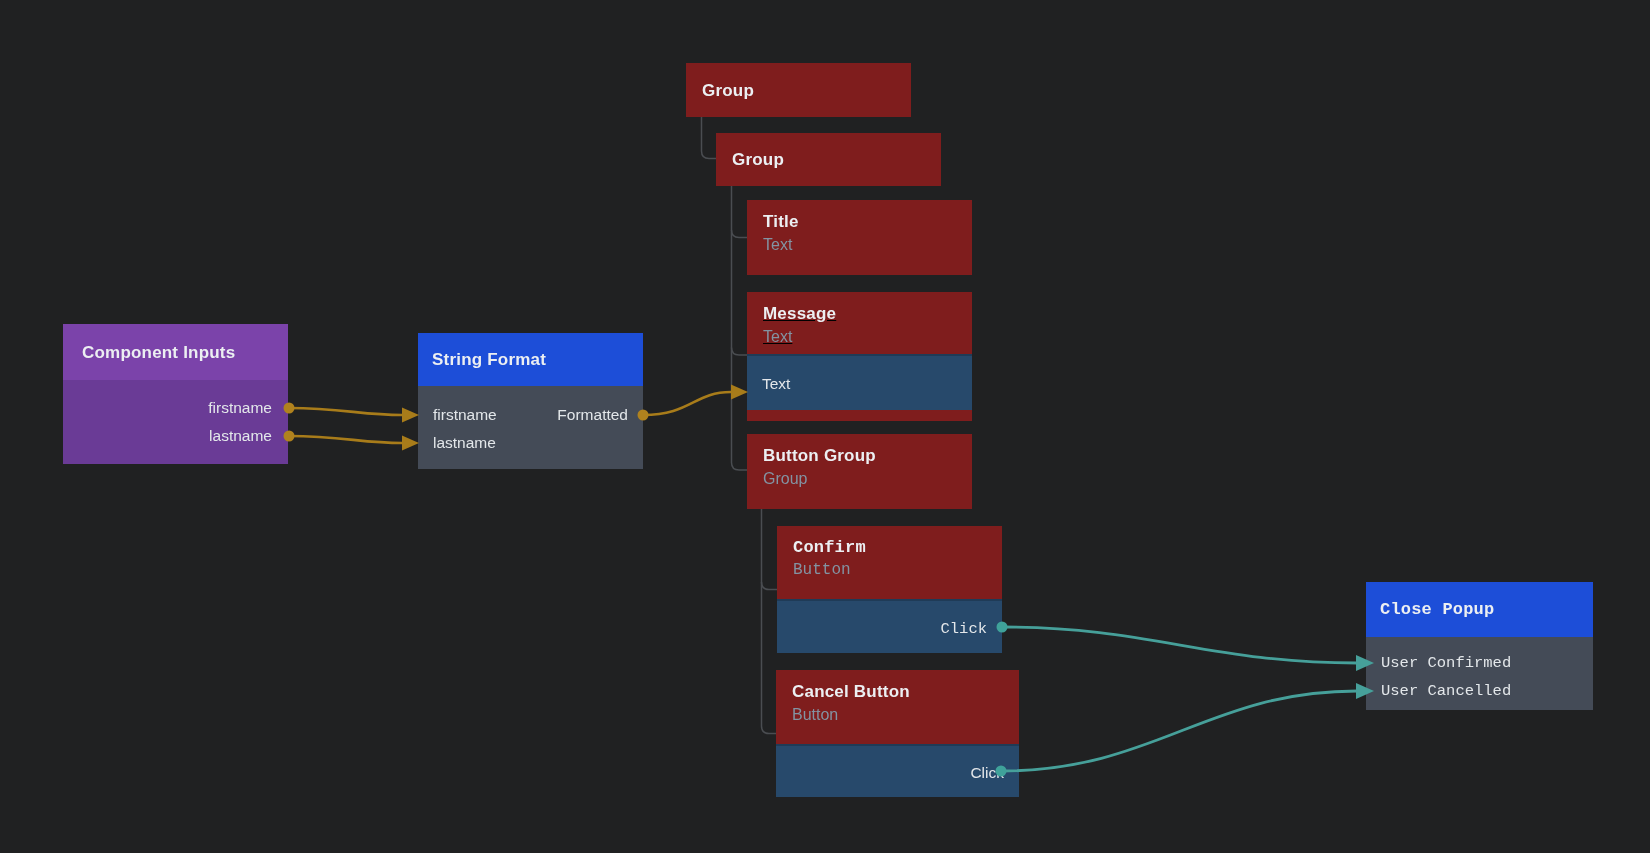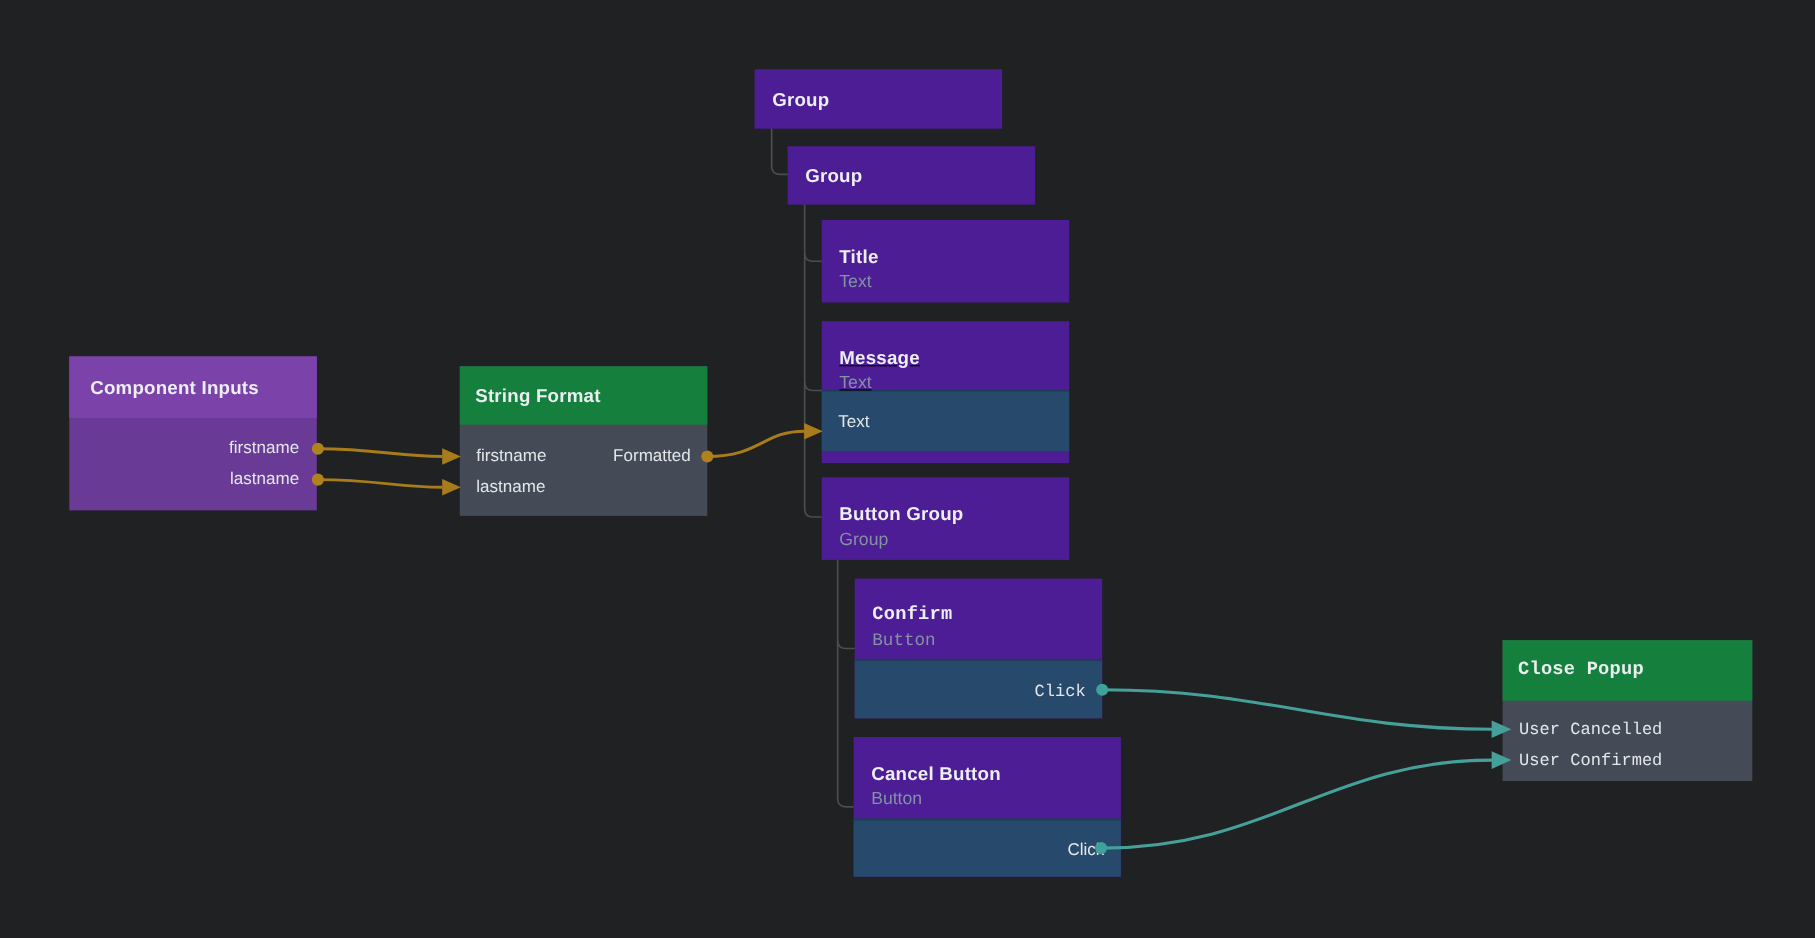--- a/index.html
+++ b/index.html
@@ -1,34 +1,34 @@
 <!DOCTYPE html>
 <html><head>
 <meta charset="utf-8">
 <style>
   html,body{margin:0;padding:0;background:#202122;width:1650px;height:853px;overflow:hidden;}
   body{font-family:"Liberation Sans","DejaVu Sans",sans-serif;-webkit-font-smoothing:antialiased;}
   #canvas{position:relative;width:1650px;height:853px;background:#202122;}
 
   
   .node{position:absolute;box-sizing:border-box;}
-  .nhead{box-sizing:border-box;padding:22px 16px 0 16px;}
+  .nhead{box-sizing:border-box;padding:10px 16px 0 16px;}
   .single .nhead{display:flex;align-items:center;height:100%;padding:0 16px;}
   .ntitle{font-size:17px;font-weight:700;color:#eceff2;line-height:23px;letter-spacing:.2px;}
   .nsub{font-size:16px;font-weight:400;color:#8393a2;line-height:23px;}
   .nports{box-sizing:border-box;border-top:2px solid rgba(0,0,0,0.22);}
   .prow{height:28px;display:flex;align-items:center;padding:0 15px;font-size:15.5px;color:#e3e7ea;}
   .prow.out{justify-content:flex-end;}
   .prow.between{justify-content:space-between;}
 
   
-  .blue        {background:#4c1d95;}
+  .blue        {background:#7f1d1d;}
   .blue .nports{background:#27496b;border-top-color:rgba(0,0,0,0.18);}
   .gray        {background:#444b57;}
-  .gray .nhead-band  {background:#15803d;}
+  .gray .nhead-band  {background:#1d4ed8;}
   .purple      {background:#6a3b96;}
   .purple .nhead-band{background:#7b43aa;padding-left:19px;}
   .nhead-band{display:flex;align-items:center;box-sizing:border-box;padding:0 14px;}
   .nbody{box-sizing:border-box;}
 
   
   #n-compinputs {left:63px;  top:324px; width:225px; height:140px;}
   #n-compinputs .nhead-band{height:56px;}
   #n-compinputs .nbody{padding-top:14px;}
   #n-compinputs .prow{padding:0 16px;}
@@ -161,24 +161,24 @@
       </div>
     </div>
   </div>
 
   <div class="node gray" id="n-closepopup">
     <div class="nhead-band">
       <div class="ntitle">Close Popup</div>
     </div>
     <div class="nbody">
       <div class="prow">
+        <span>User Confirmed</span>
+      </div>
+      <div class="prow">
         <span>User Cancelled</span>
-      </div>
-      <div class="prow">
-        <span>User Confirmed</span>
       </div>
     </div>
   </div>
 
   <svg id="wires" viewBox="0 0 1650 853" xmlns="http://www.w3.org/2000/svg">
 
     <path class="tree" d="M 701.5 117 L 701.5 151 Q 701.5 158.5 709 158.5 L 716 158.5"></path>
     <path class="tree" d="M 731.5 186 L 731.5 462.5 Q 731.5 470 739 470 L 747 470"></path>
     <path class="tree" d="M 731.5 230 Q 731.5 237.5 739 237.5 L 747 237.5"></path>
     <path class="tree" d="M 731.5 347.5 Q 731.5 355 739 355 L 747 355"></path>

